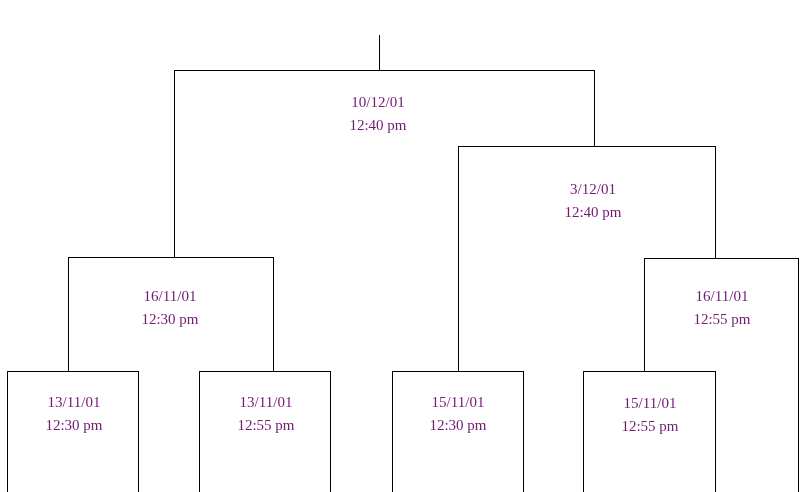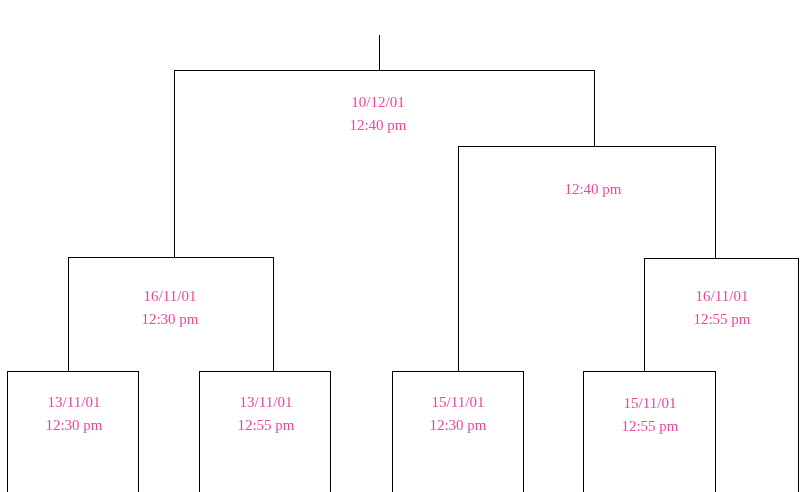--- a/index.html
+++ b/index.html
@@ -13,21 +13,21 @@
     color: #000000;
   }
   .hline { position: absolute; height: 0; border-top: 1px solid #000000; }
   .vline { position: absolute; width: 0; border-left: 1px solid #000000; }
   .node-label {
     position: absolute;
     width: 110px;
     text-align: center;
     font-size: 15px;
     line-height: 23px;
-    color: #ec4899;
+    color: #701a75;
     white-space: nowrap;
   }
   
   .h-root { left: 174px; top: 70px;  width: 421px; }
   .h-l    { left: 68px;  top: 257px; width: 206px; }
   .h-r    { left: 458px; top: 146px; width: 258px; }
   .h-ll   { left: 7px;   top: 371px; width: 132px; }
   .h-lr   { left: 199px; top: 371px; width: 132px; }
   .h-rl   { left: 392px; top: 371px; width: 132px; }
   .h-rr   { left: 644px; top: 258px; width: 155px; }
@@ -99,20 +99,21 @@
     <div>10/12/01</div>
     <div>12:40 pm</div>
   </div>
 
   <div class="node-label lbl-l">
     <div>16/11/01</div>
     <div>12:30 pm</div>
   </div>
 
   <div class="node-label lbl-r">
+    <div>3/12/01</div>
     <div>12:40 pm</div>
   </div>
 
   <div class="node-label lbl-ll">
     <div>13/11/01</div>
     <div>12:30 pm</div>
   </div>
 
   <div class="node-label lbl-lr">
     <div>13/11/01</div>

